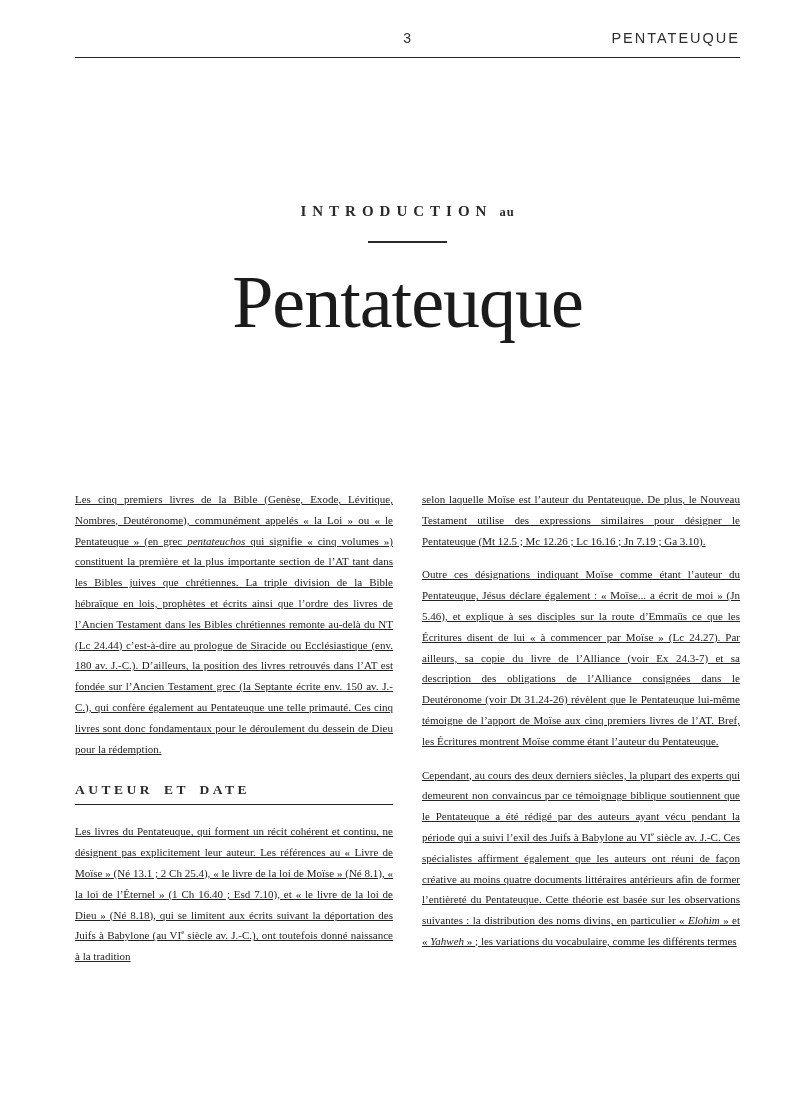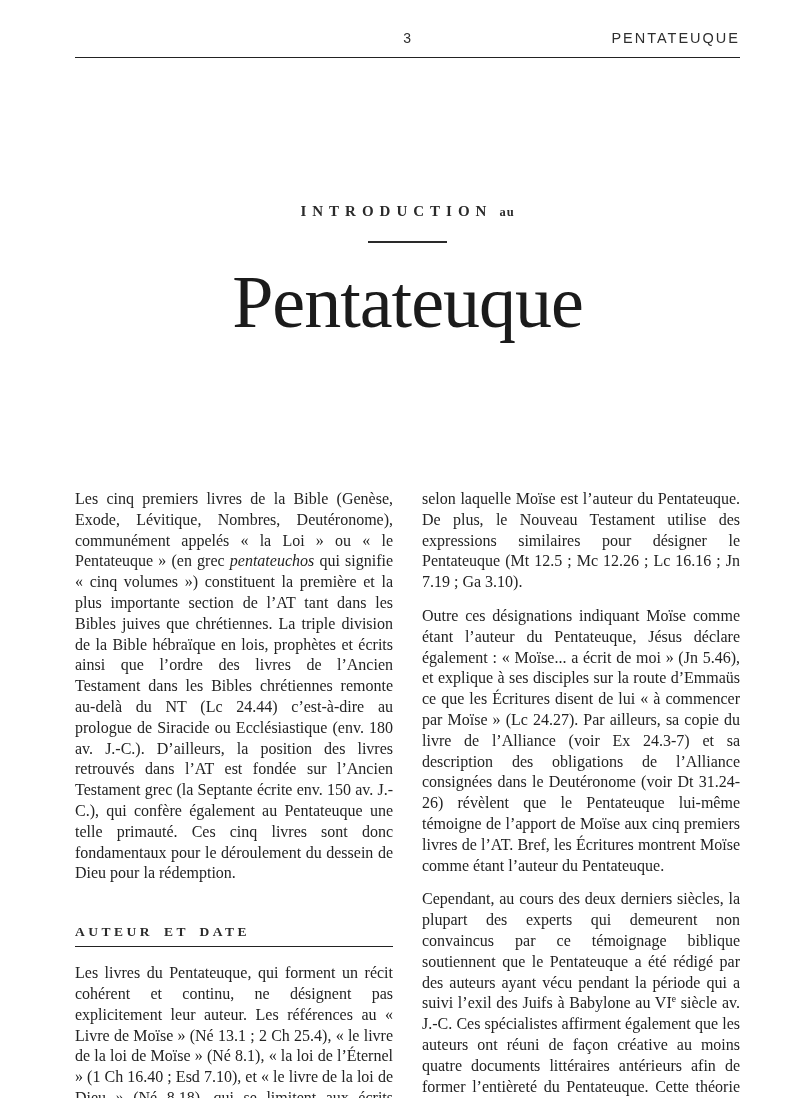--- a/index.html
+++ b/index.html
@@ -96,36 +96,37 @@
     width: 665px;
     display: flex;
     gap: 29px;
   }
   .col {
     flex: 1 1 0;
     min-width: 0;
   }
   .body-para {
     margin: 0 0 13px 0;
-    font-size: 16px;
+    font-size: 11px;
     line-height: 20.8px;
     text-align: justify;
     color: #232323;
+    text-decoration: underline;
   }
   .body-para:last-child { margin-bottom: 0; }
   .body-para i { font-style: italic; }
   .body-para sup {
     font-size: 0.6em;
     line-height: 0;
     vertical-align: super;
   }
 
   
   .section-heading {
-    margin-top: 40px;
+    margin-top: 23px;
     padding-bottom: 6px;
     border-bottom: 1.5px solid #222222;
     font-size: 13.5px;
     font-weight: bold;
     letter-spacing: 3.5px;
     word-spacing: 4px;
     color: #2a2a2a;
     margin-bottom: 16px;
   }
 </style>

